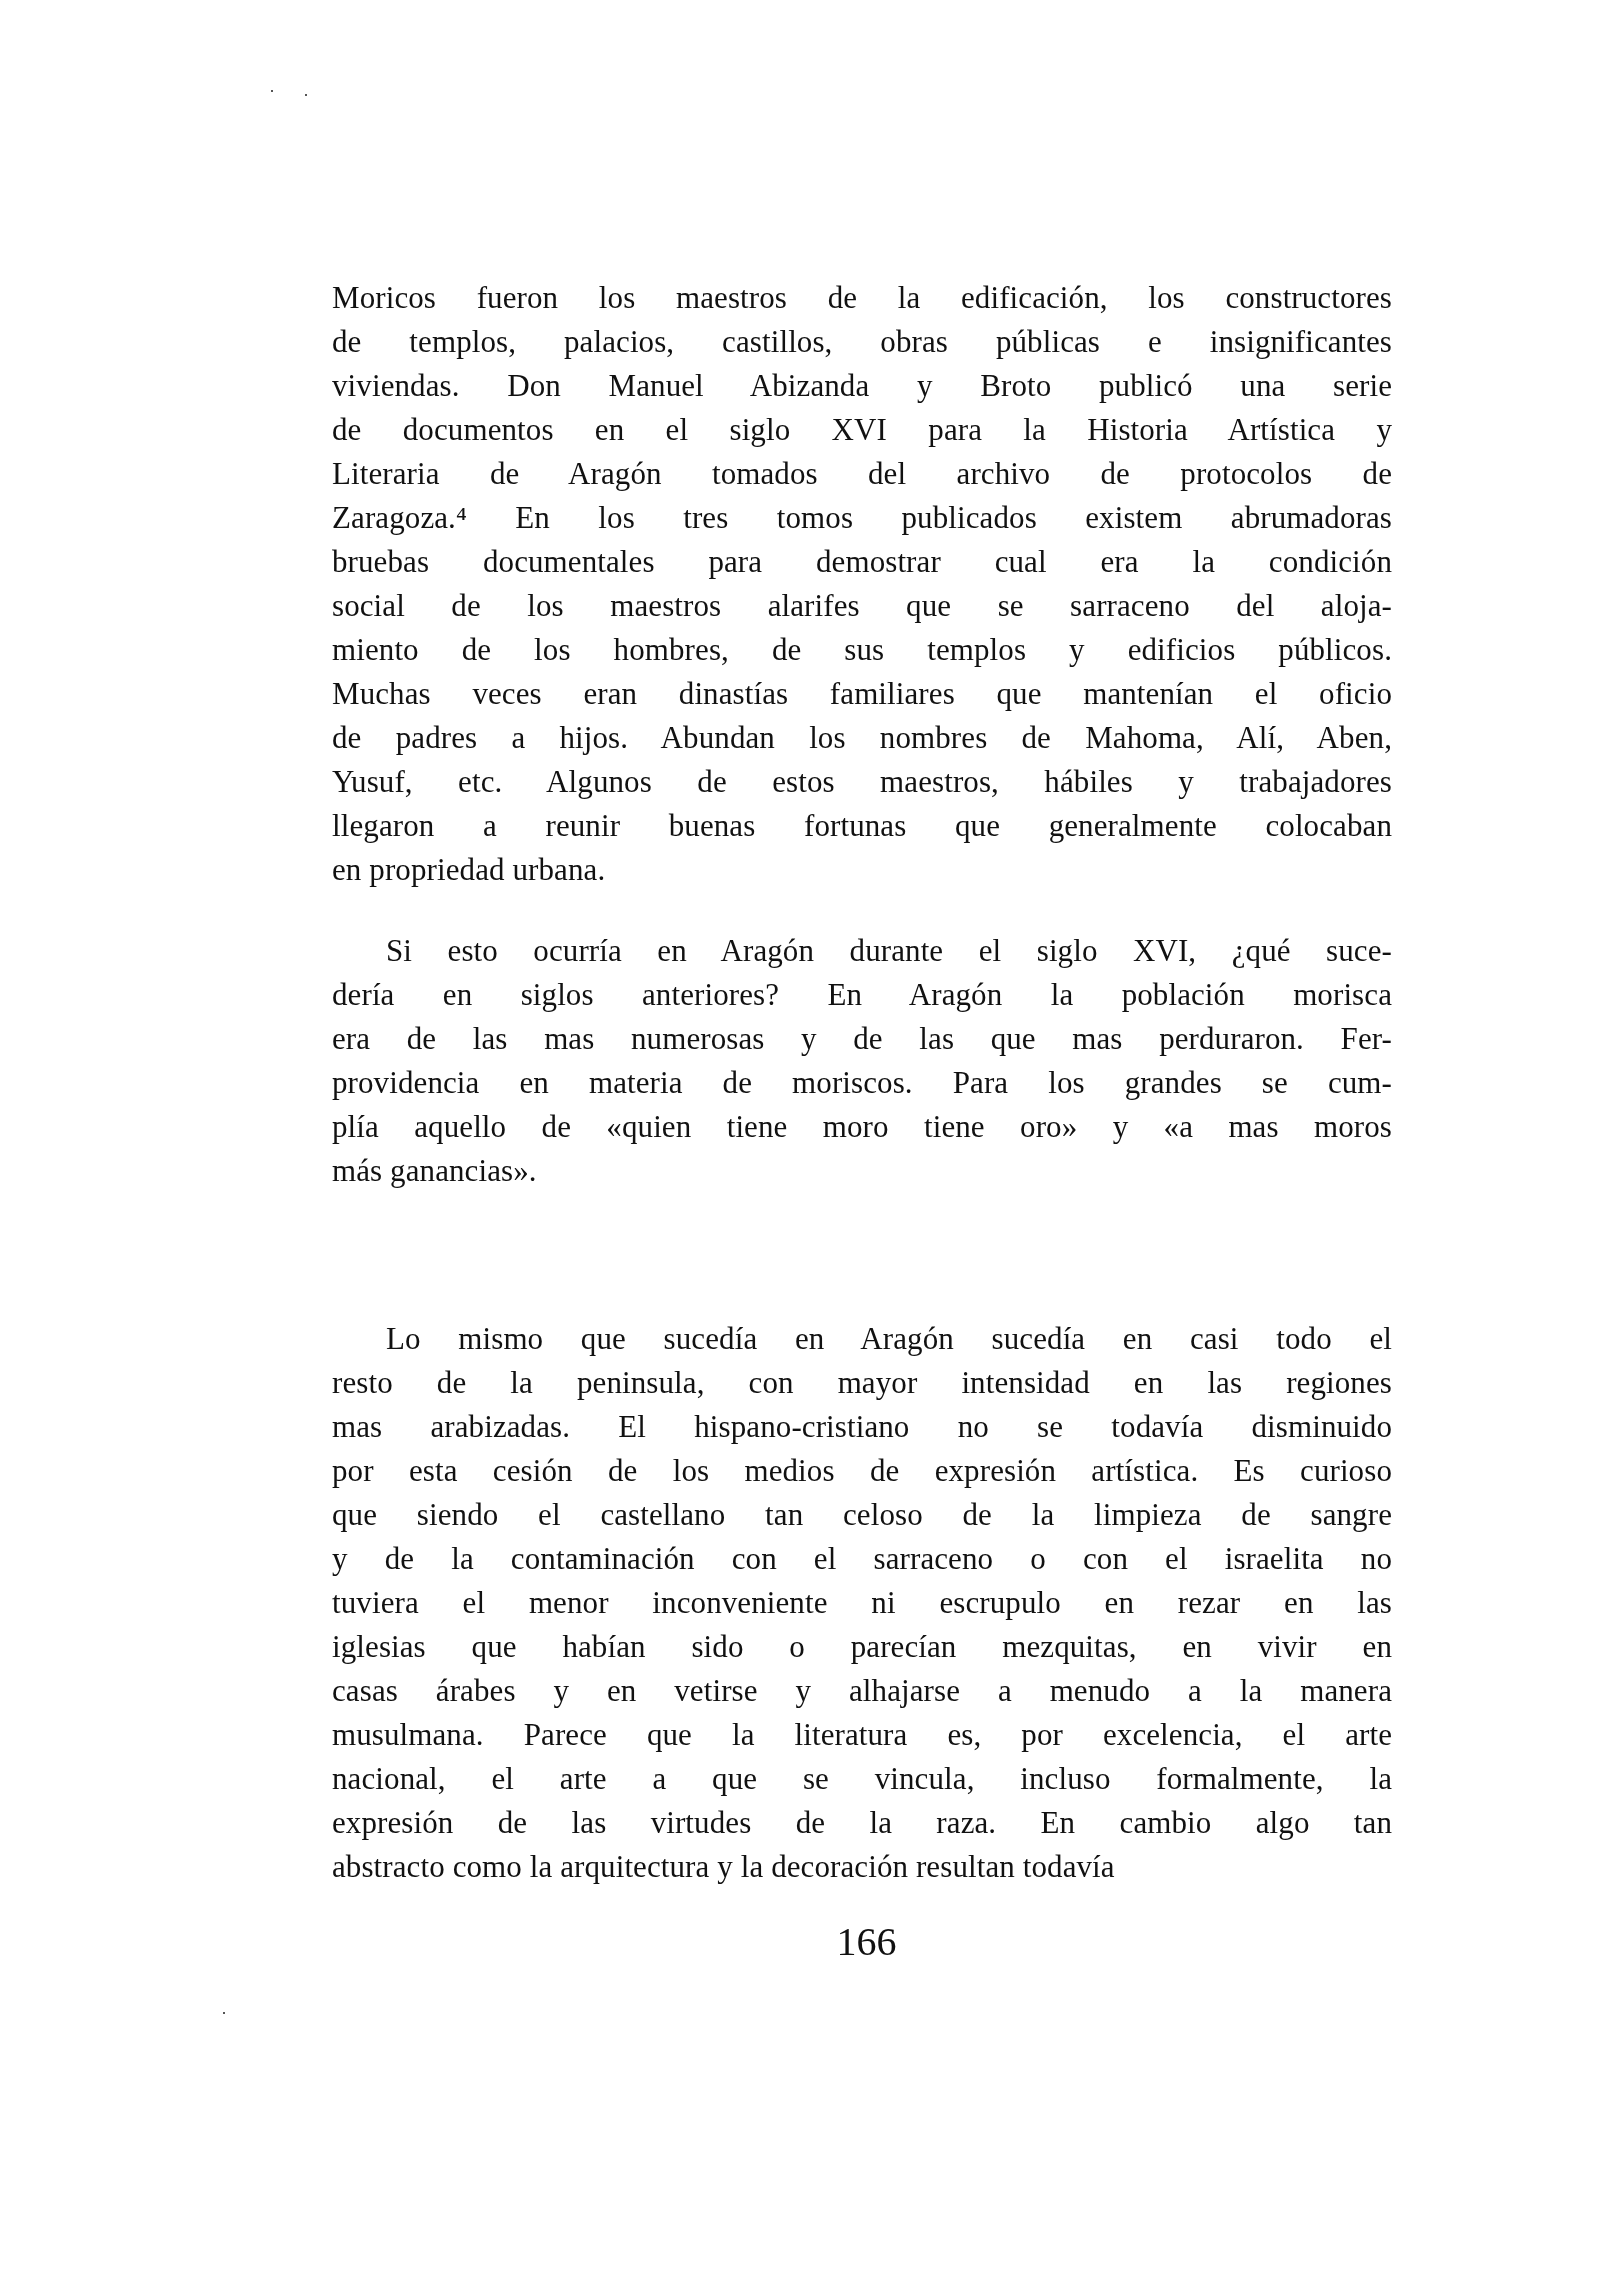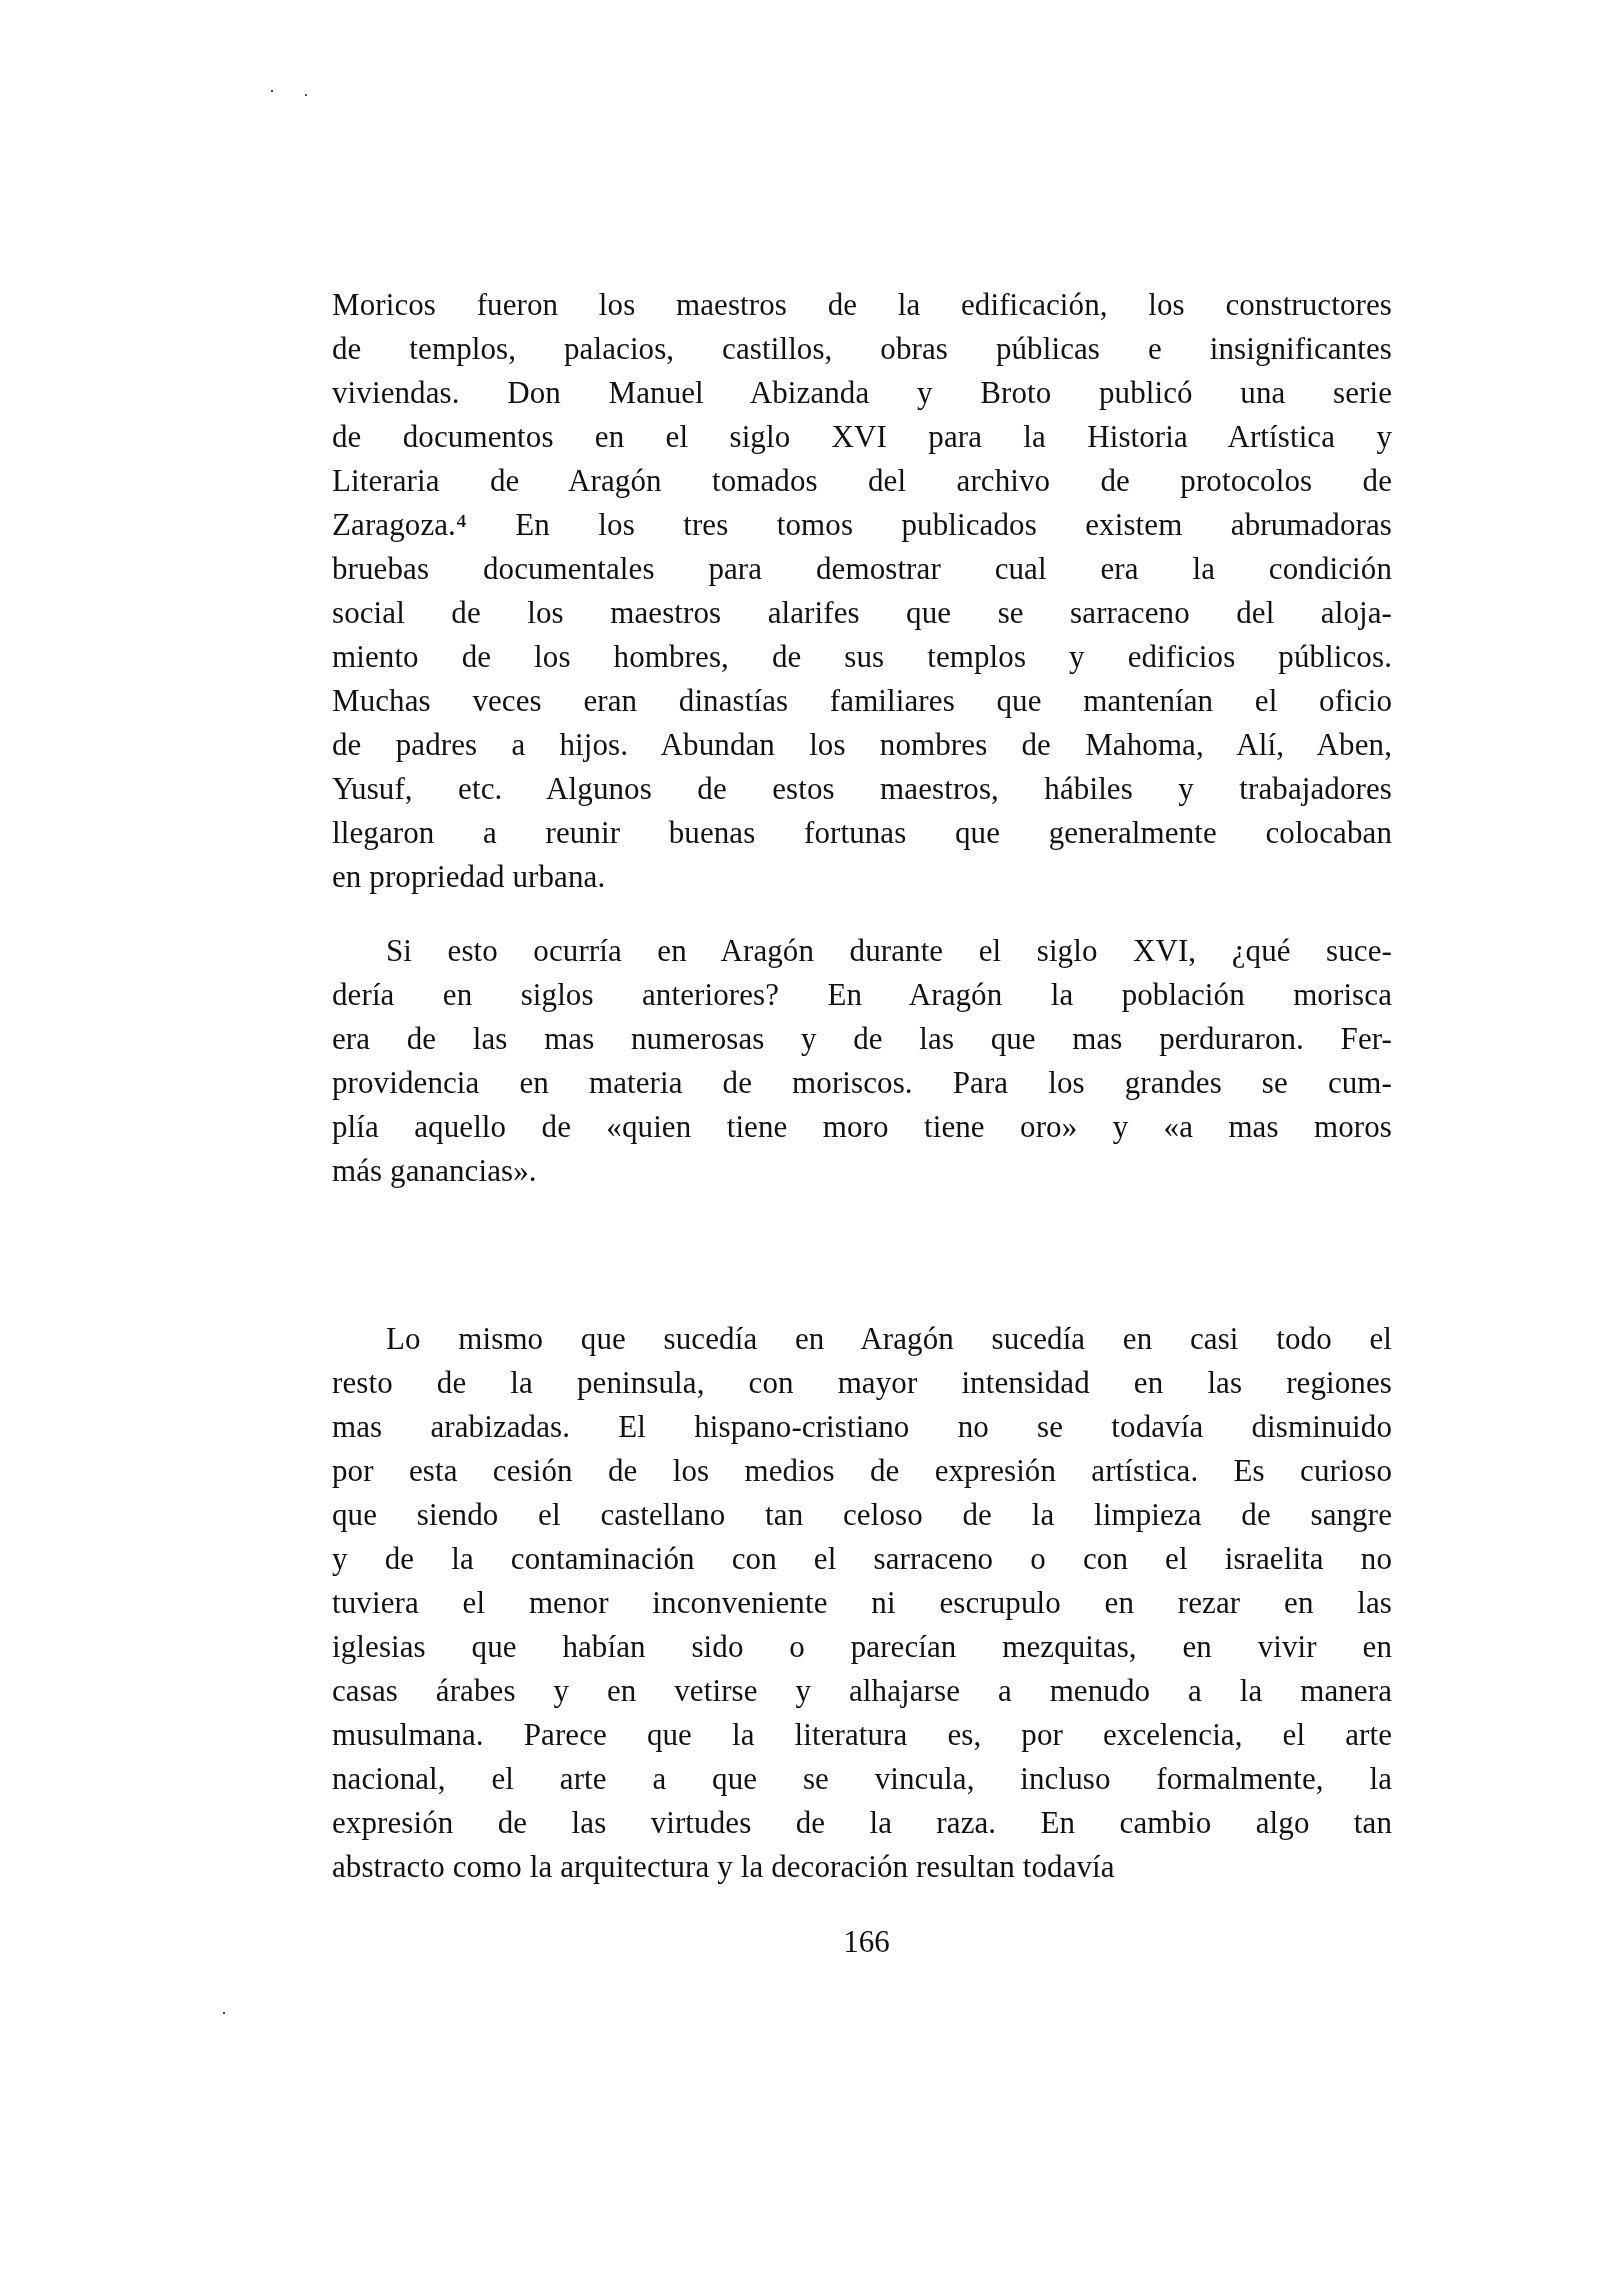--- a/index.html
+++ b/index.html
@@ -55,38 +55,38 @@
   }
   .line.indent {
     padding-left: 54px;
   }
   .page-number {
     position: absolute;
     left: 0;
     width: 1619px;
     top: 1923px;
     text-align: center;
-    font-size: 31px;
+    font-size: 40px;
     line-height: 37px;
     padding-left: 114px;
     box-sizing: border-box;
   }
 </style>
 </head>
 <body>
 
 <div class="page">
 
   <span class="speck" style="left:271px; top:90px;"></span>
   <span class="speck" style="left:305px; top:94px;"></span>
   <span class="speck" style="left:223px; top:2012px;"></span>
 
   <div class="text-block">
 
-    <div class="para" id="p0" style="top:-24px;margin-top:7px;">
+    <div class="para" id="p0" style="top:-24px;">
         <span class="line justify">Moricos fueron los maestros de la edificación, los constructores</span>
         <span class="line justify">de templos, palacios, castillos, obras públicas e insignificantes</span>
         <span class="line justify">viviendas. Don Manuel Abizanda y Broto publicó una serie</span>
         <span class="line justify">de documentos en el siglo XVI para la Historia Artística y</span>
         <span class="line justify">Literaria de Aragón tomados del archivo de protocolos de</span>
         <span class="line justify">Zaragoza.⁴ En los tres tomos publicados existem abrumadoras</span>
         <span class="line justify">bruebas documentales para demostrar cual era la condición</span>
         <span class="line justify">social de los maestros alarifes que se sarraceno del aloja-</span>
         <span class="line justify">miento de los hombres, de sus templos y edificios públicos.</span>
         <span class="line justify">Muchas veces eran dinastías familiares que mantenían el oficio</span>

